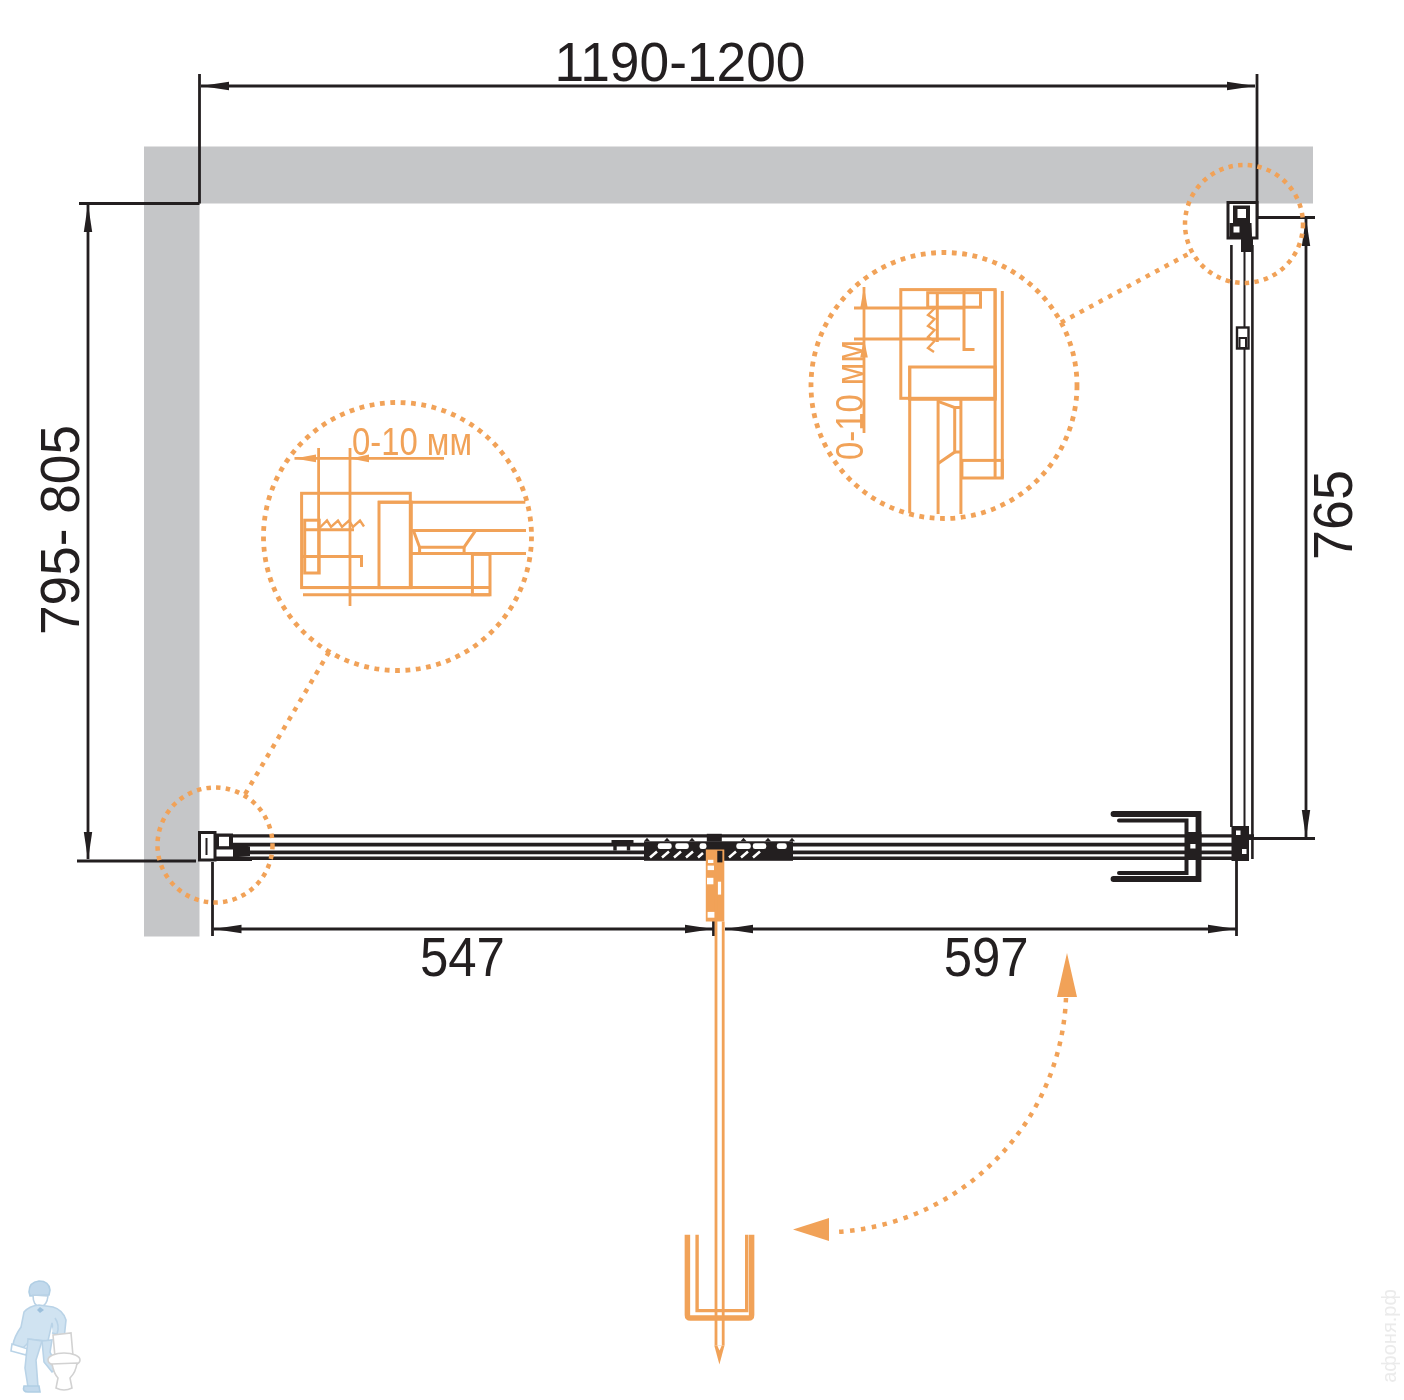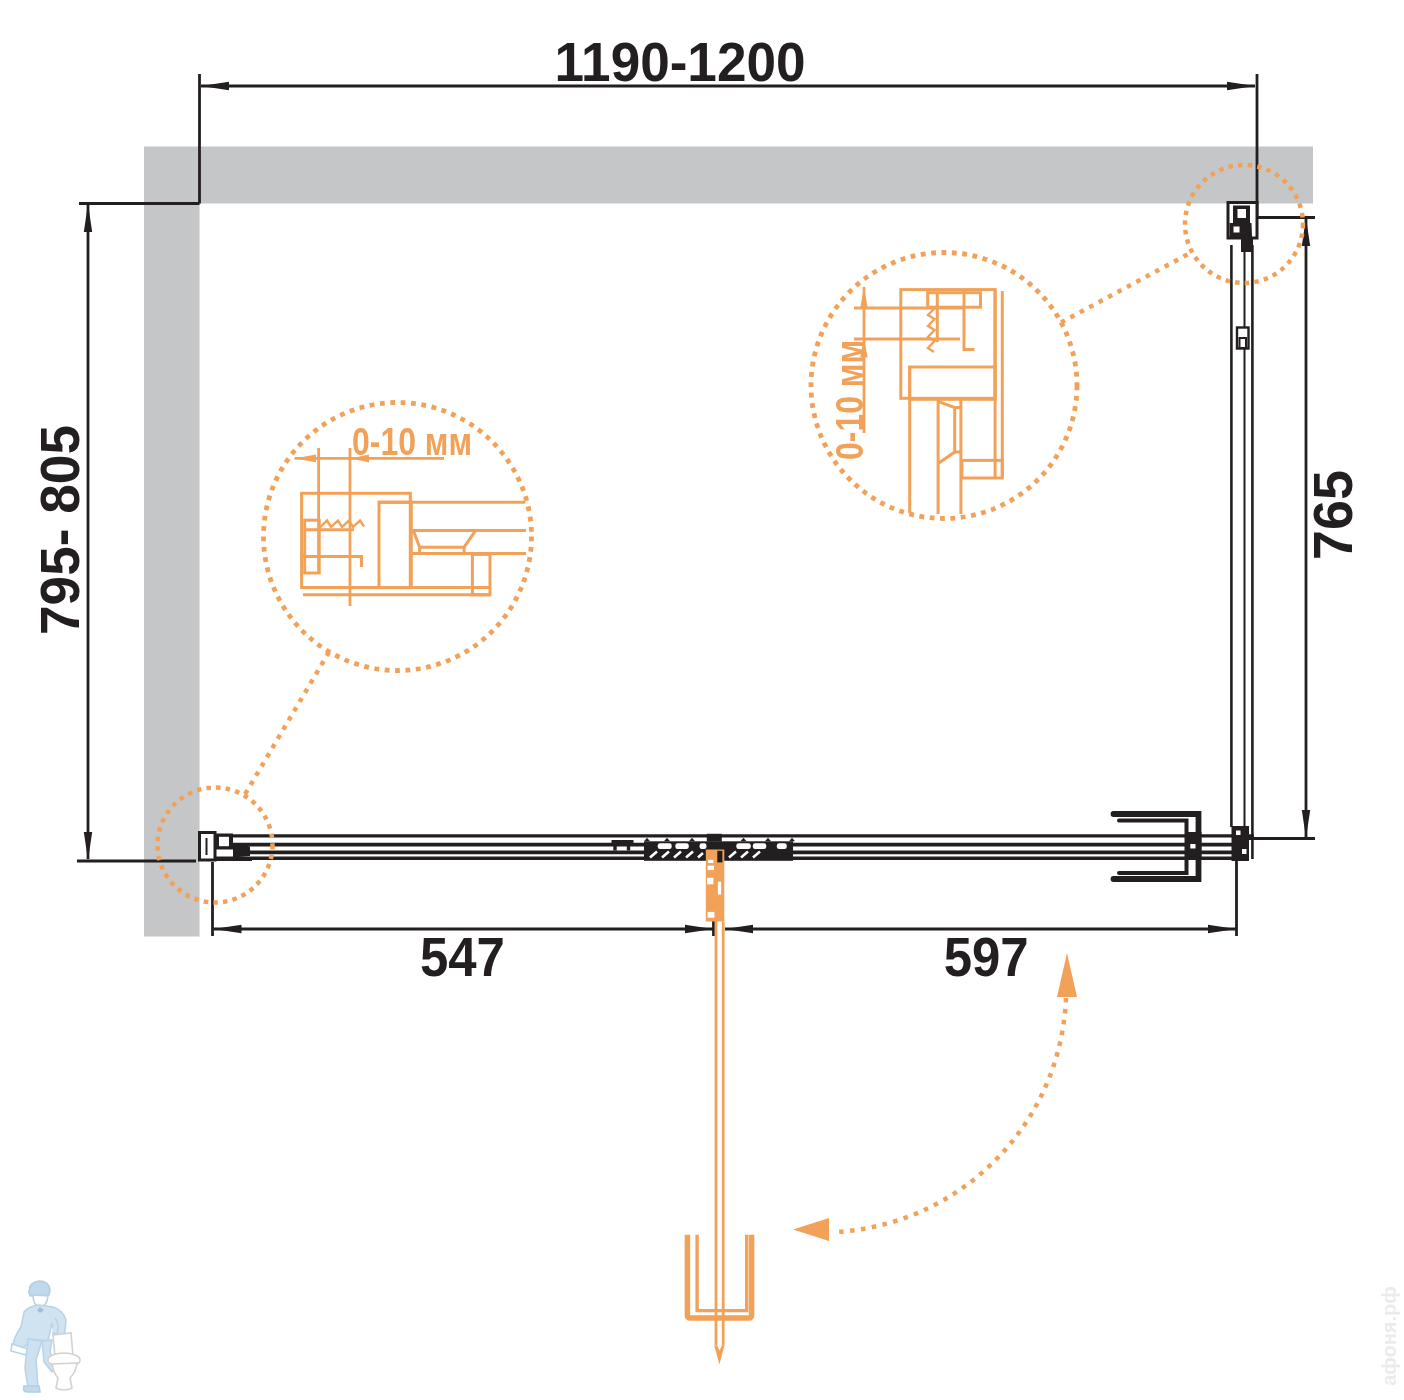--- a/index.html
+++ b/index.html
@@ -1,16 +1,16 @@
 <!DOCTYPE html>
 <html><head>
 <meta charset="utf-8">
 <style>
   html,body{margin:0;padding:0;background:#ffffff;}
-  .wrap{width:1404px;height:1400px;position:relative;background:#fff;font-weight:bold;}
+  .wrap{width:1404px;height:1400px;position:relative;background:#fff;}
   text{font-family:"Liberation Sans", sans-serif;}
 </style>
 </head>
 <body>
 <div class="wrap">
 <svg width="1404" height="1400" viewBox="0 0 1404 1400" xmlns="http://www.w3.org/2000/svg">
 
 <rect x="0" y="0" width="1404" height="1400" fill="#ffffff"></rect>
 
 <rect x="144" y="146.5" width="1169" height="57" fill="#c5c6c8"></rect>

